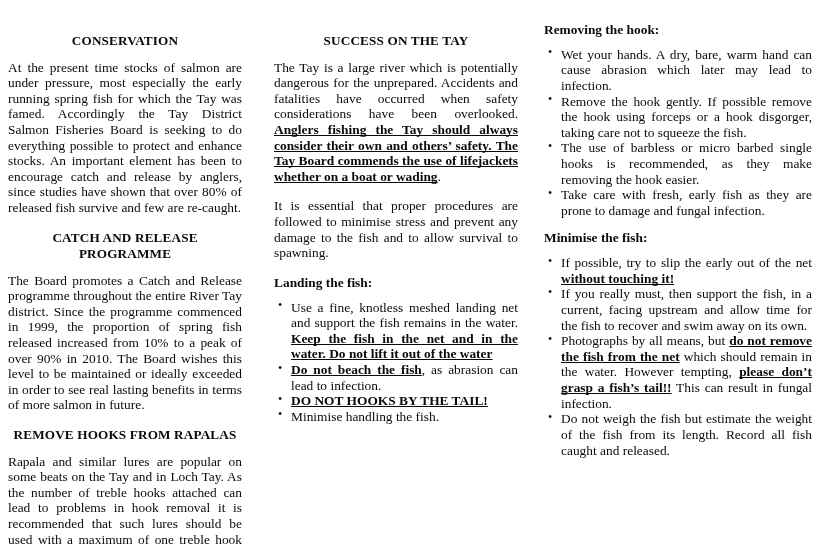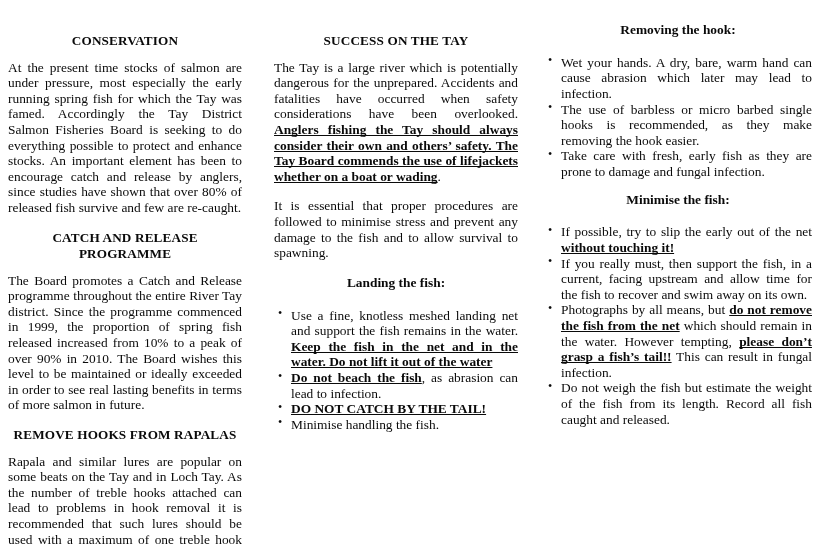--- a/index.html
+++ b/index.html
@@ -42,40 +42,40 @@
     padding: 0;
     letter-spacing: 0.15px;
     line-height: 1.25;
   }
   .col-1 h2.section-title.first,
   .col-2 h2.section-title.first { margin-top: 11px; }
 
   h3.sub-title {
     font-size: 13.4px;
     font-weight: bold;
-    text-align: center;
+    text-align: left;
     margin: 0 0 7px 0;
     padding: 0;
     line-height: 1.25;
   }
 
   p.body-text {
     font-size: 13.4px;
     line-height: 1.165;
     text-align: justify;
     text-justify: inter-word;
     margin: 0 0 14px 0;
     padding: 0;
     hyphens: none;
   }
   p.body-text:last-child { margin-bottom: 0; }
 
   ul.bullets {
     list-style: none;
-    margin: 16px 0 12px 0;
+    margin: 8px 0 12px 0;
     padding: 0;
   }
   ul.bullets li {
     position: relative;
     font-size: 13.4px;
     line-height: 1.165;
     text-align: justify;
     text-justify: inter-word;
     padding-left: 17px;
     margin: 0 0 0 0;
@@ -118,29 +118,30 @@
   <div class="column col-2">
     <h2 class="section-title first">SUCCESS ON THE TAY</h2>
     <p class="body-text gap-lg"><span>The Tay is a large river which is potentially dangerous for the unprepared. Accidents and fatalities have occurred when safety considerations have been overlooked. </span><span class="bu">Anglers fishing the Tay should always consider their own and others’ safety. The Tay Board commends the use of lifejackets whether on a boat or wading</span><span>.</span></p>
 
     <p class="body-text gap-md">It is essential that proper procedures are followed to minimise stress and prevent any damage to the fish and to allow survival to spawning.</p>
 
     <h3 class="sub-title">Landing the fish:</h3>
     <ul class="bullets tight">
         <li><span>Use a fine, knotless meshed landing net and support the fish remains in the water. </span><span class="bu">Keep the fish in the net and in the water. Do not lift it out of the water</span></li>
         <li><span class="bu">Do not beach the fish</span><span>, as abrasion can lead to infection.</span></li>
-        <li><span class="bu">DO NOT CATCH BY THE TAIL!</span></li>
+        <li><span class="bu">DO NOT HOOKS BY THE TAIL!</span></li>
         <li><span>Minimise handling the fish.</span></li>
       </ul>
   </div>
 
   <div class="column col-3">
     <h3 class="sub-title">Removing the hook:</h3>
     <ul class="bullets gap-md">
         <li><span>Wet your hands. A dry, bare, warm hand can cause abrasion which later may lead to infection.</span></li>
+        <li><span>Remove the hook gently. If possible remove the hook using forceps or a hook disgorger, taking care not to squeeze the fish.</span></li>
         <li><span>The use of barbless or micro barbed single hooks is recommended, as they make removing the hook easier.</span></li>
         <li><span>Take care with fresh, early fish as they are prone to damage and fungal infection.</span></li>
       </ul>
 
     <h3 class="sub-title">Minimise the fish:</h3>
     <ul class="bullets tight">
         <li><span>If possible, try to slip the early out of the net </span><span class="bu">without touching it!</span></li>
         <li><span>If you really must, then support the fish, in a current, facing upstream and allow time for the fish to recover and swim away on its own.</span></li>
         <li><span>Photographs by all means, but </span><span class="bu">do not remove the fish from the net</span><span> which should remain in the water. However tempting, </span><span class="bu">please don’t grasp a fish’s tail!!</span><span> This can result in fungal infection.</span></li>
         <li><span>Do not weigh the fish but estimate the weight of the fish from its length. Record all fish caught and released.</span></li>

